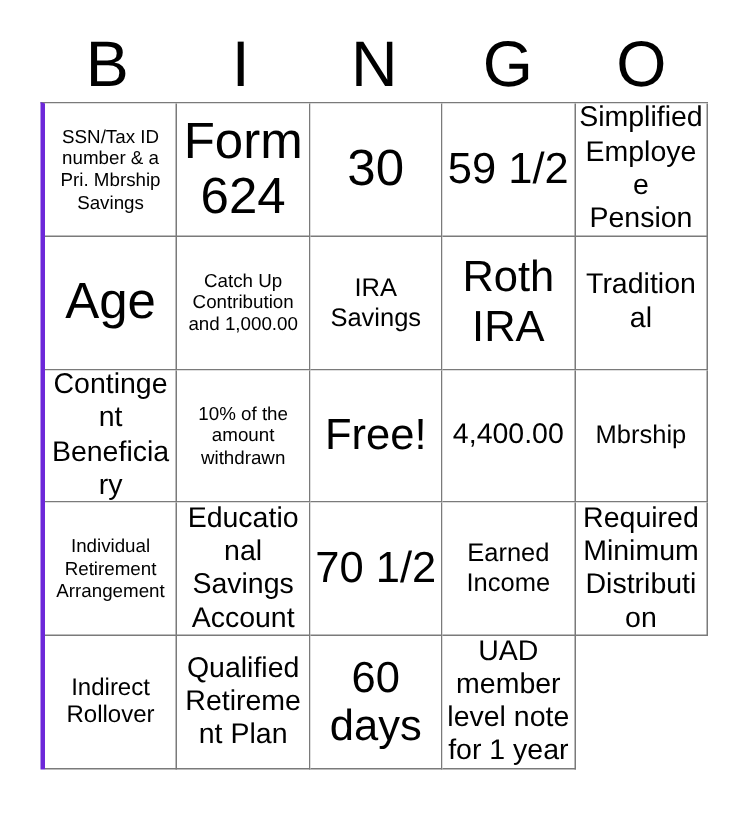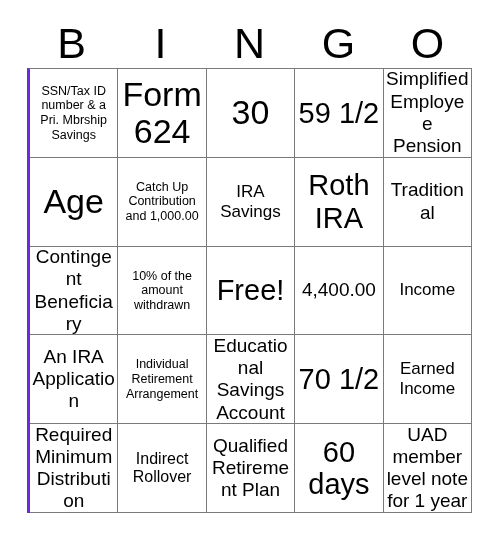--- a/index.html
+++ b/index.html
@@ -138,26 +138,23 @@
     <div class="cell">
         <span class="cell-text fs-xs">10% of the amount withdrawn</span>
       </div>
     <div class="cell">
         <span class="cell-text fs-xl">Free!</span>
       </div>
     <div class="cell">
         <span class="cell-text fs-s">4,400.00</span>
       </div>
     <div class="cell">
-        <span class="cell-text fs-m">Income</span>
+        <span class="cell-text fs-m">Mbrship</span>
       </div>
 
-    <div class="cell">
-        <span class="cell-text fs-s">An IRA Application</span>
-      </div>
     <div class="cell">
         <span class="cell-text fs-xs">Individual Retirement Arrangement</span>
       </div>
     <div class="cell">
         <span class="cell-text fs-s">Educational Savings Account</span>
       </div>
     <div class="cell">
         <span class="cell-text fs-xl">70 1/2</span>
       </div>
     <div class="cell">

